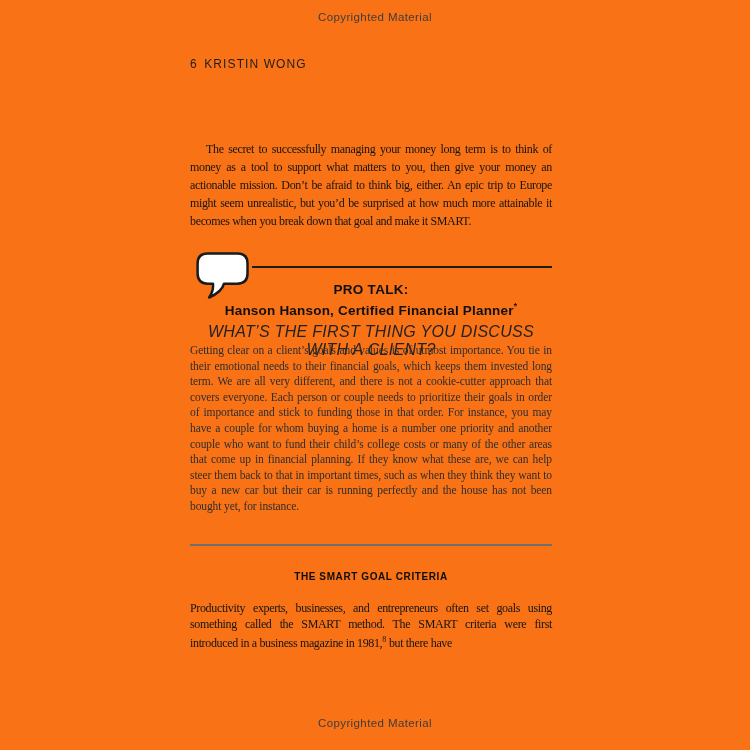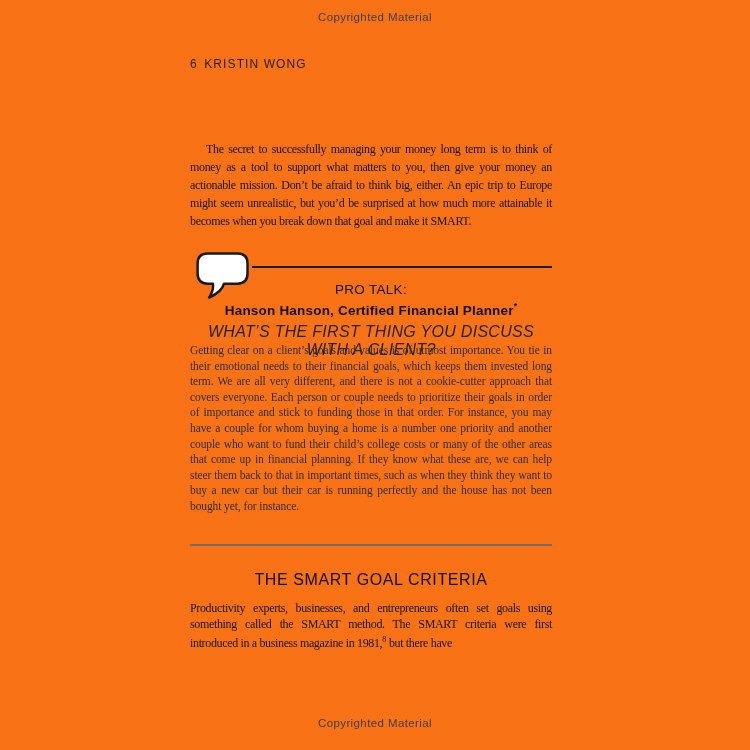--- a/index.html
+++ b/index.html
@@ -64,21 +64,21 @@
 
   .protalk-title, .protalk-subtitle, .protalk-question, .smart-heading {
     position: absolute;
     left: 190px; width: 362px;
     margin: 0;
     text-align: center;
     font-family: "Liberation Sans", sans-serif;
   }
   .protalk-title {
     top: 282px;
-    font-weight: normal;
+    font-weight: bold;
     font-size: 13.5px;
     letter-spacing: 0.3px;
     color: #101010;
   }
   .protalk-subtitle {
     top: 301px;
     font-weight: bold;
     font-size: 13.5px;
     letter-spacing: 0.2px;
     color: #101010;
@@ -104,22 +104,22 @@
     color: #2d2d2d;
   }
   .section-rule {
     position: absolute;
     top: 544px; left: 190px;
     width: 362px; height: 1.5px;
     background: #6e6e6e;
   }
   .smart-heading {
     top: 571px;
-    font-weight: normal;
-    font-size: 16px;
+    font-weight: bold;
+    font-size: 10px;
     letter-spacing: 0.6px;
     color: #0c0c0c;
   }
 </style>
 </head>
 <body>
 
 <div class="page">
 
   <div class="copyright top">Copyrighted Material</div>

